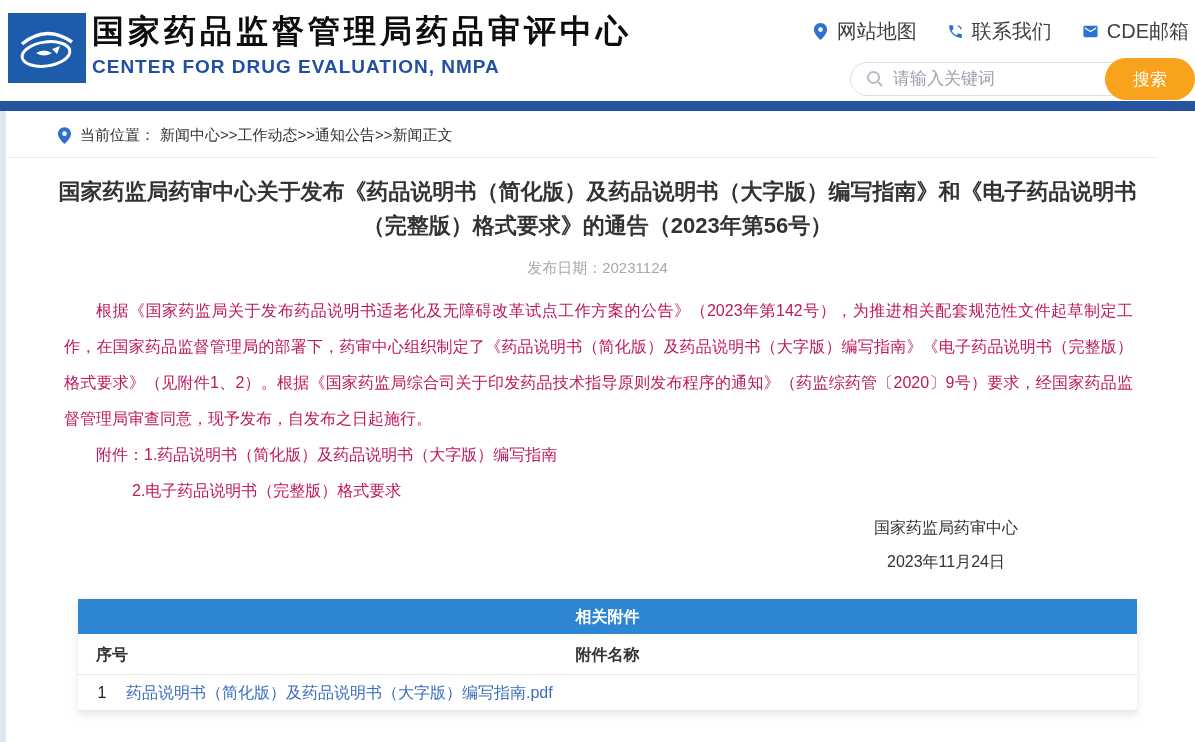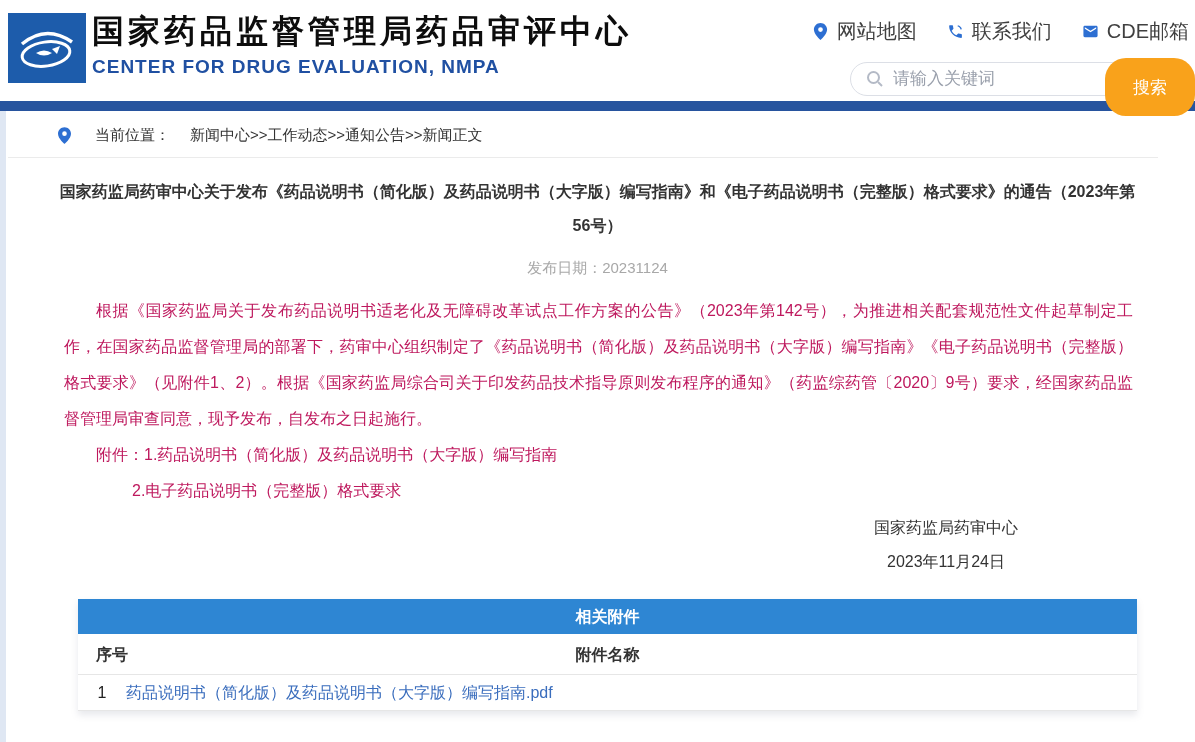--- a/index.html
+++ b/index.html
@@ -18,34 +18,34 @@
   .quick-link { display: flex; align-items: center; gap: 8px; cursor: pointer; text-decoration: none; }
   .quick-link span { font-size: 20px; color: #404040; }
   .qicon { width: 17px; height: 17px; fill: #2d6fd2; }
 
   .search-bar { position: absolute; top: 62px; right: 0; width: 345px; height: 34px; }
   .search-input { width: 100%; height: 34px; border: 1px solid #dcdfe6; border-radius: 17px;
     padding: 0 100px 0 42px; font-size: 17px; color: #333; outline: none; background: #fff; }
   .search-input::placeholder { color: #9aa0ac; }
   .search-glyph { position: absolute; left: 16px; top: 8px; width: 18px; height: 18px;
     stroke: #b4bac6; fill: none; stroke-width: 2; }
-  .search-button { position: absolute; right: 0; top: -4px; width: 90px; height: 58px;
+  .search-button { position: absolute; right: 0; top: -4px; width: 90px; height: 42px;
     background: #f9a21b; color: #fff; border: none; border-radius: 21px; font-size: 17px;
     cursor: pointer; font-family: inherit; }
 
   .top-bar { height: 10px; background: #27549e; }
   .left-strip { position: absolute; left: 0; top: 111px; bottom: 0; width: 6px; background: #dfe7f3; }
 
   
-  .breadcrumb { margin: 15px 0 0 58px; display: flex; align-items: center; gap: 24px; font-size: 15px; color: #333; }
+  .breadcrumb { margin: 15px 0 0 58px; display: flex; align-items: center; gap: 9px; font-size: 15px; color: #333; }
   .bc-pin { width: 13px; height: 17px; fill: #2d6fd2; }
   .divider { border: none; border-top: 1px solid #ebebeb; margin: 12px 37px 0 8px; }
 
   
-  .article-title { margin: 17px 58px 16px; text-align: center; font-size: 16px; font-weight: bold;
+  .article-title { margin: 17px 58px 16px; text-align: center; font-size: 22px; font-weight: bold;
     color: #333; line-height: 34px; }
   .pub-date { margin-top: 11px; text-align: center; font-size: 15px; color: #a8a8a8; }
   .body-text { margin: 15px 62px 0 64px; font-size: 16px; color: #be185d; line-height: 36px; text-align: justify; }
   .body-text p.indent { text-indent: 2em; }
   .attach-line2 { margin-left: 68px; }
 
   .signature { overflow: hidden; margin-top: 2px; padding-left: 12px; }
   .sig-inner { float: right; margin-right: 177px; text-align: center; font-size: 16px;
     color: #333; line-height: 34px; }
 

